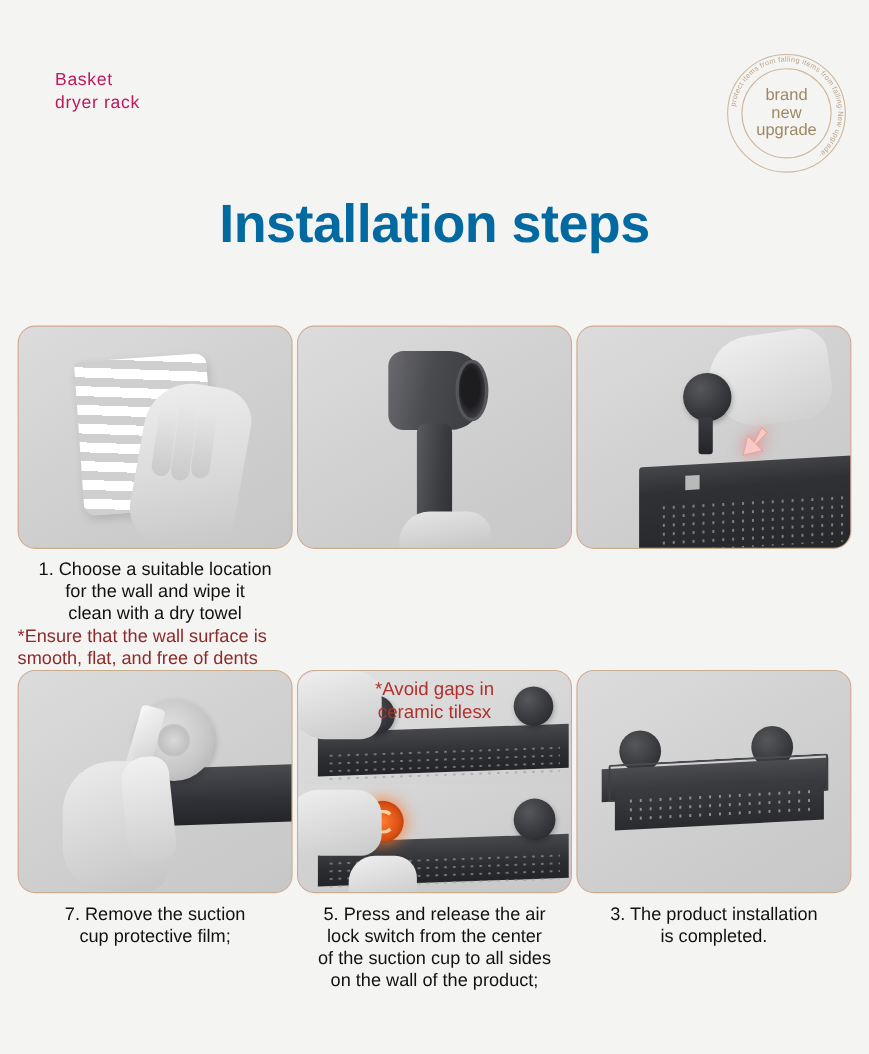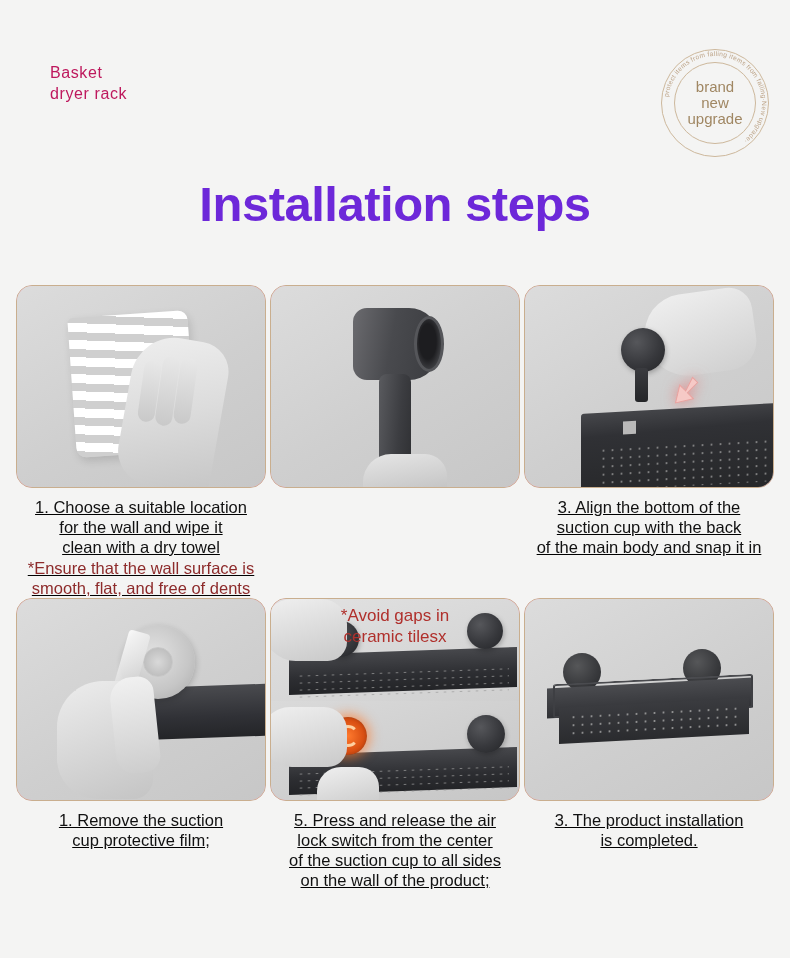--- a/index.html
+++ b/index.html
@@ -70,35 +70,34 @@
 
   
   .main-heading {
     position: absolute;
     top: 176px;
     left: 0;
     width: 100%;
     text-align: center;
     font-size: 49px;
     font-weight: bold;
-    color: #6d28d9;
+    color: #0369a1;
     letter-spacing: -0.5px;
   }
 
   
   .steps-grid {
     position: absolute;
-    top: 285px;
+    top: 296px;
     left: 16px;
     width: 758px;
     display: grid;
     grid-template-columns: repeat(3, 250px);
     column-gap: 4px;
     row-gap: 0px;
-    text-decoration: underline;
   }
   .step-cell { width: 250px; }
 
   .photo-frame {
     position: relative;
     width: 250px;
     height: 203px;
     border: 1.6px solid #c9ae8e;
     border-radius: 16px;
     background: #f9a8d4;
@@ -112,21 +111,20 @@
 
   .caption {
     text-align: center;
     font-size: 16.5px;
     line-height: 20px;
     color: #111;
     padding: 9px 2px 0 2px;
     white-space: pre-line;
   }
   .warning-note {
-    text-align: center;
     font-size: 16.5px;
     line-height: 20px;
     color: #8d2b2b;
     white-space: pre-line;
     padding-top: 1px;
   }
 
   
 
   
@@ -452,38 +450,35 @@
         <div class="cup-stem" style="left:110px;top:82px;"></div>
         <svg class="pink-arrow" viewBox="0 0 40 40">
           <path d="M30 4 L36 10 L24 22 L31 29 L10 34 L15 13 L22 20 Z" fill="#f6c9c6" stroke="#e9a3a0" stroke-width="1.2"></path>
         </svg>
         <div class="shelf3">
           <div class="shelf3-chip"></div>
           <div class="shelf3-perf"></div>
         </div>
       </div>
     </div>
-    <div class="caption">3. Align the bottom of the
-suction cup with the back
-of the main body and snap it in</div>
     <div class="warning-note"></div>
   </div>
 
   <div class="step-cell">
     <div class="photo-frame">
       <div class="photo-inner">
         <div class="bar4"></div>
         <div class="cup-clear"></div>
         <div class="cup-clear-core"></div>
         <div class="film-tab"></div>
         <div class="hand4a"></div>
         <div class="hand4b"></div>
       </div>
     </div>
-    <div class="caption">1. Remove the suction
+    <div class="caption">7. Remove the suction
 cup protective film;</div>
     <div class="warning-note"></div>
   </div>
 
   <div class="step-cell">
     <div class="photo-frame">
       <div class="p5-top">
         <div class="p5-shelf" style="top:52px;"></div>
         <div class="p5-perf" style="top:70px;"></div>
         <div class="cup-disc" style="left:52px;top:22px;width:36px;height:36px;"></div>

